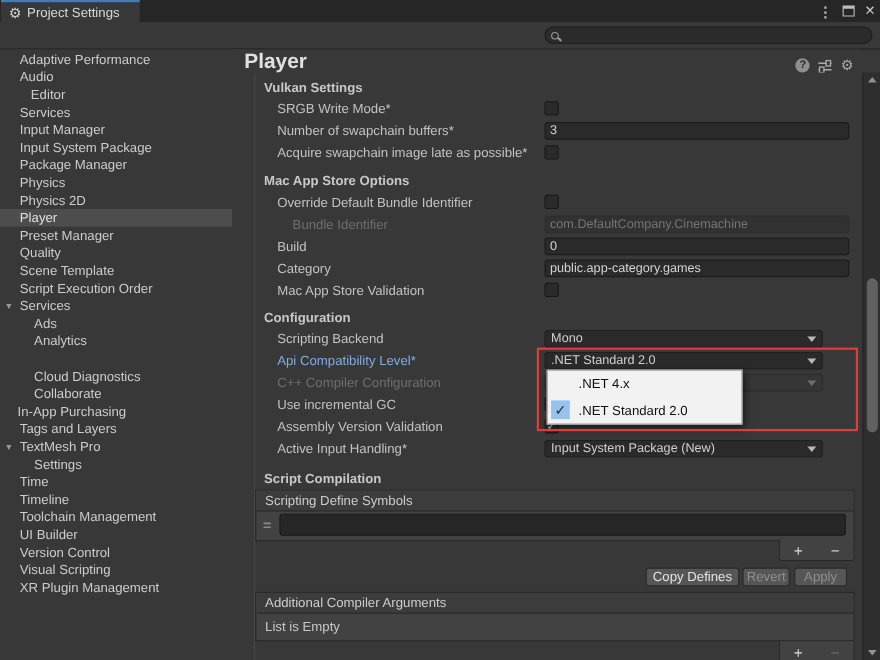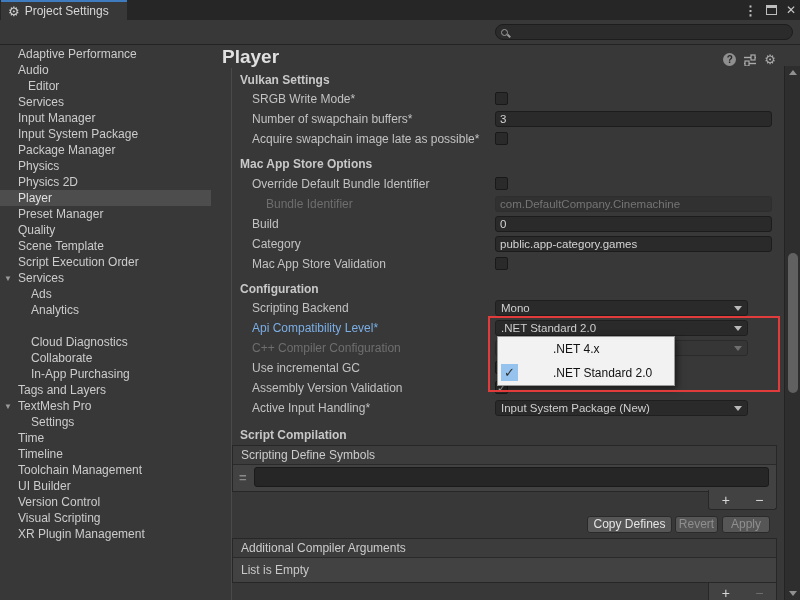--- a/index.html
+++ b/index.html
@@ -64,21 +64,21 @@
   .dd.dis { background:#363636; border-color:#2b2b2b; color:#6e6e6e; }
   .dd.dis .arr { border-top-color:#6e6e6e; }
 
   
   .redbox { position:absolute; left:276px; top:271px; width:292px; height:76px; border:2px solid #e23b3b; z-index:20; pointer-events:none; }
   .popup { position:absolute; left:285px; top:291px; width:178px; background:#f2f2f2; border:1px solid #9a9a9a;
            box-shadow:2px 3px 7px rgba(0,0,0,.55); z-index:10; }
   .pop-item { height:24px; display:flex; align-items:center; font-size:12px; color:#111; position:relative; }
   .pop-check { position:absolute; left:3px; top:3px; width:17px; height:17px; background:#96c3ee; color:#2f2f2f;
                font-size:13px; line-height:17px; text-align:center; }
-  .pop-label { margin-left:55px; }
+  .pop-label { margin-left:28px; }
 
   
   .gbox { position:absolute; left:20px; width:545px; background:#424242; border:1px solid #272727; }
   .gbox-hdr { height:19px; background:#3c3c3c; border-bottom:1px solid #2a2a2a; font-size:12px; color:#cccccc;
               display:flex; align-items:center; padding-left:8px; }
   .def-row { position:relative; height:26px; }
   .drag { position:absolute; left:6px; top:5px; color:#8a8a8a; font-size:13px; font-weight:bold; }
   .def-input { position:absolute; left:21px; top:2px; width:515px; height:20px; background:#262626;
                border:1px solid #1a1a1a; border-radius:3px; color:#d0d0d0; font-size:11.5px; padding:0 4px;
                outline:none; font-family:"Liberation Sans", sans-serif; }
@@ -173,21 +173,21 @@
     <div class="sb-item" style="top: 257px;">
       <span style="padding-left: 31px;">Analytics</span>
     </div>
     <div class="sb-item" style="top: 289px;">
       <span style="padding-left: 31px;">Cloud Diagnostics</span>
     </div>
     <div class="sb-item" style="top: 305px;">
       <span style="padding-left: 31px;">Collaborate</span>
     </div>
     <div class="sb-item" style="top: 321px;">
-      <span style="padding-left: 31px;">In-App Purchasing</span>
+      <span style="padding-left: 16px;">In-App Purchasing</span>
     </div>
     <div class="sb-item" style="top: 337px;">
       <span style="padding-left: 18px;">Tags and Layers</span>
     </div>
     <div class="sb-item" style="top: 353px;">
       <span class="sb-exp">▼</span>
       <span style="padding-left: 18px;">TextMesh Pro</span>
     </div>
     <div class="sb-item" style="top: 369px;">
       <span style="padding-left: 31px;">Settings</span>

